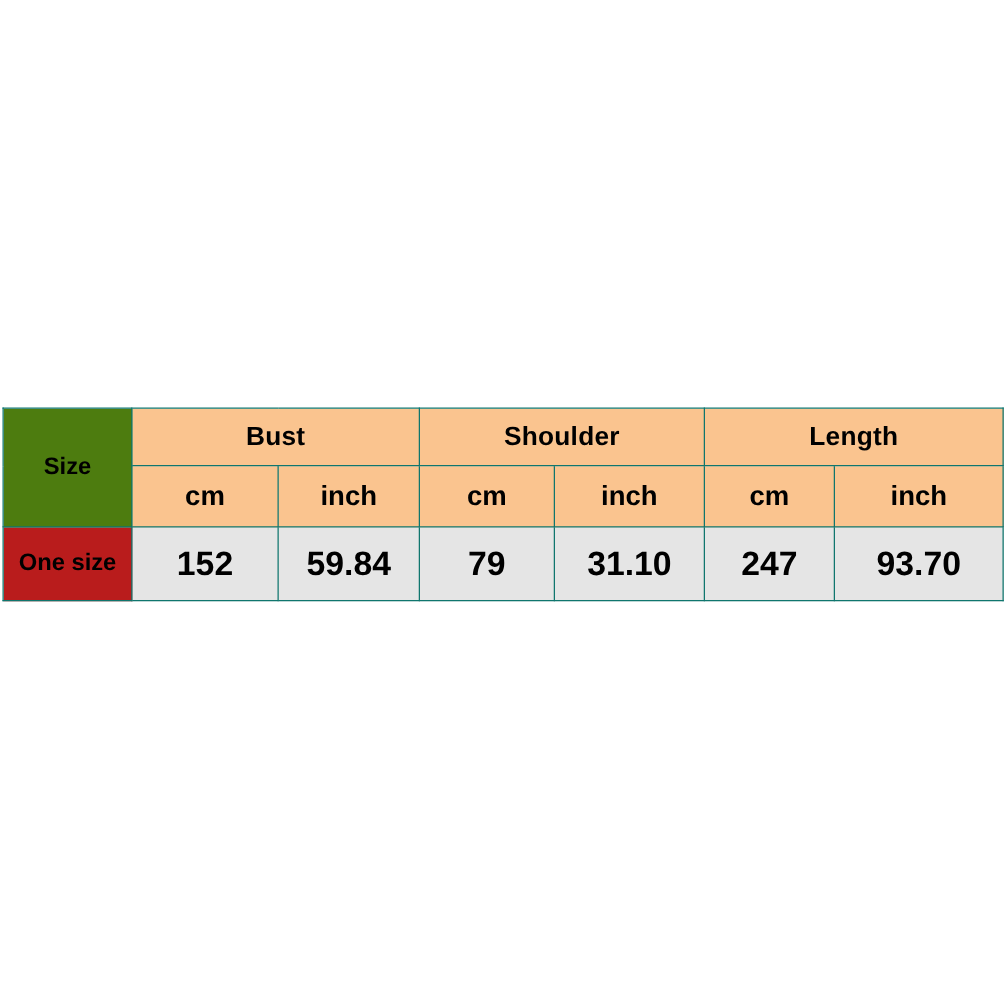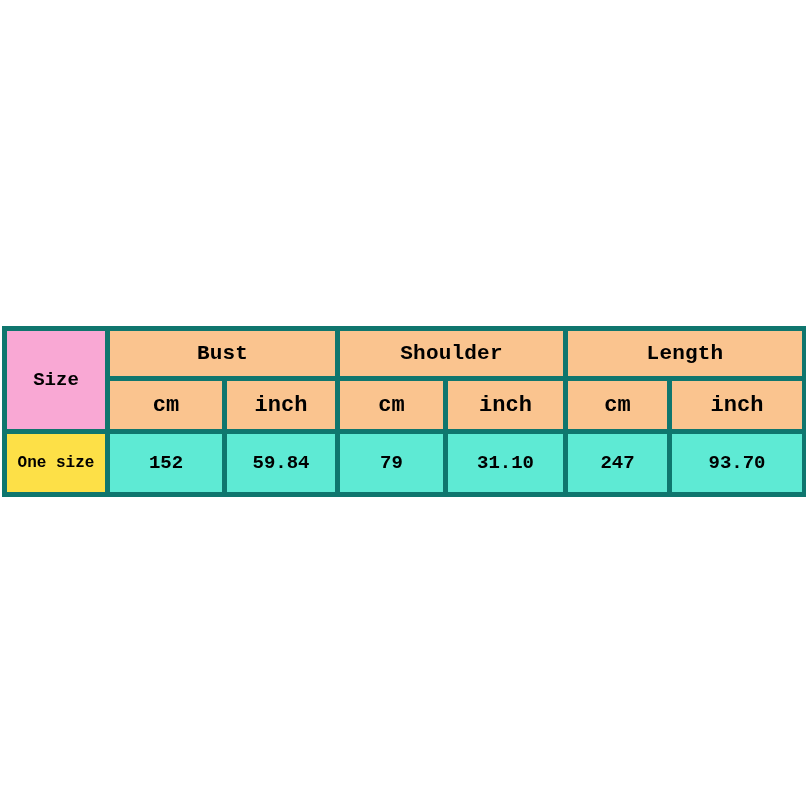--- a/index.html
+++ b/index.html
@@ -23,62 +23,61 @@
   }
 
   table.size-chart {
     width: 800px;
     border-collapse: collapse;
     table-layout: fixed;
   }
 
   table.size-chart td,
   table.size-chart th {
-    border: 5px solid #0f766e;
+    border: 1px solid #0f766e;
     text-align: center;
     vertical-align: middle;
     font-weight: bold;
     color: #000000;
     padding: 0;
     margin: 0;
-    font-family: Liberation Mono, monospace;
   }
 
   
   .hdr {
     background: #fac48f;
   }
 
   .hdr-group {
     height: 45px;
     font-size: 21px;
     letter-spacing: 0.2px;
   }
 
   .hdr-unit {
     height: 48px;
     font-size: 22px;
   }
 
   .hdr-size {
-    background: #f9a8d4;
+    background: #4d7c0f;
     font-size: 19px;
   }
 
   
   .body-cell {
-    background: #5eead4;
+    background: #e5e5e5;
     height: 58px;
-    font-size: 19px;
+    font-size: 27px;
   }
 
   .body-label {
-    background: #fde047;
+    background: #b91c1c;
     height: 58px;
-    font-size: 16px;
+    font-size: 19px;
   }
 
   
   .c-size   { width: 103px; }
   .c-bcm    { width: 117px; }
   .c-binch  { width: 113px; }
   .c-scm    { width: 108px; }
   .c-sinch  { width: 120px; }
   .c-lcm    { width: 104px; }
   .c-linch  { width: 135px; }

